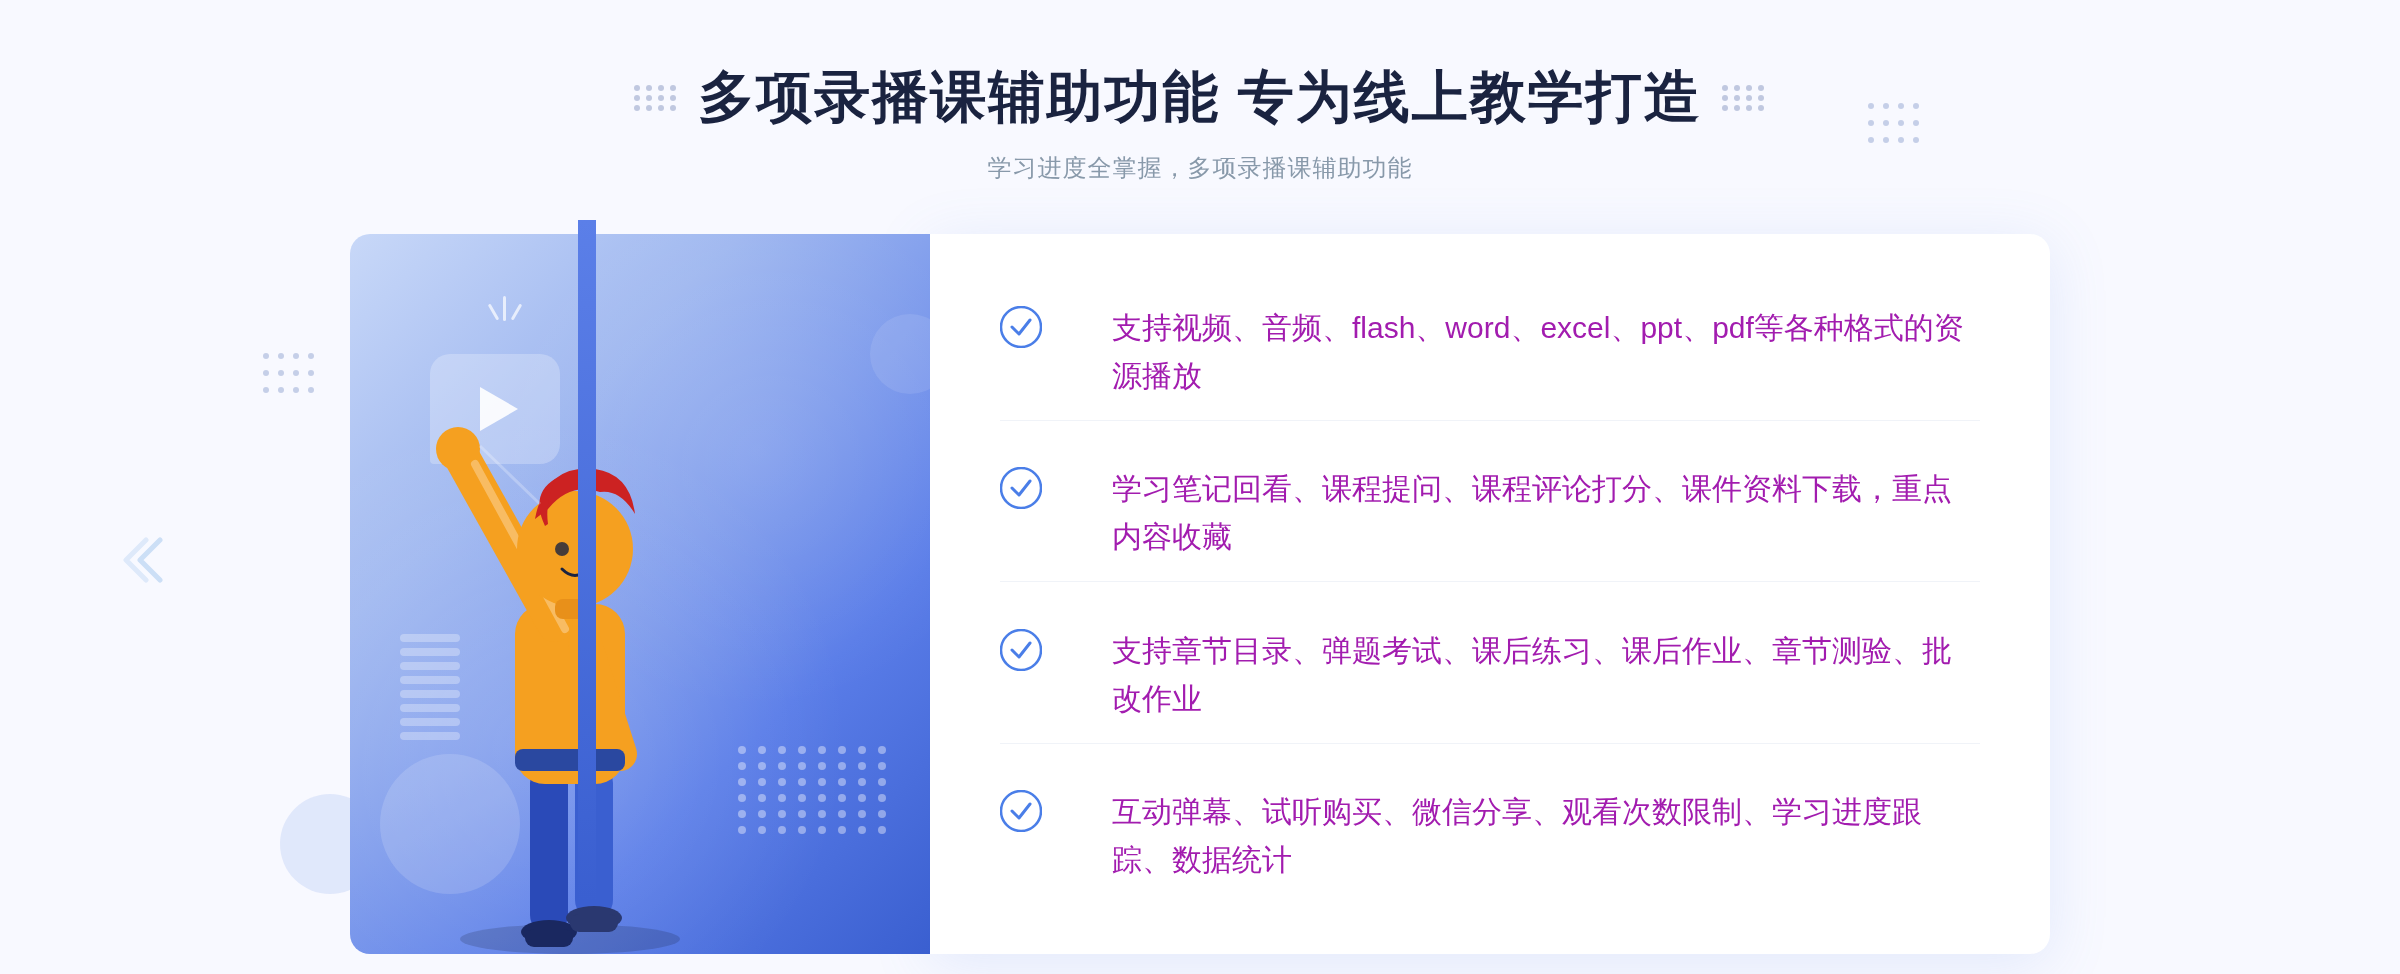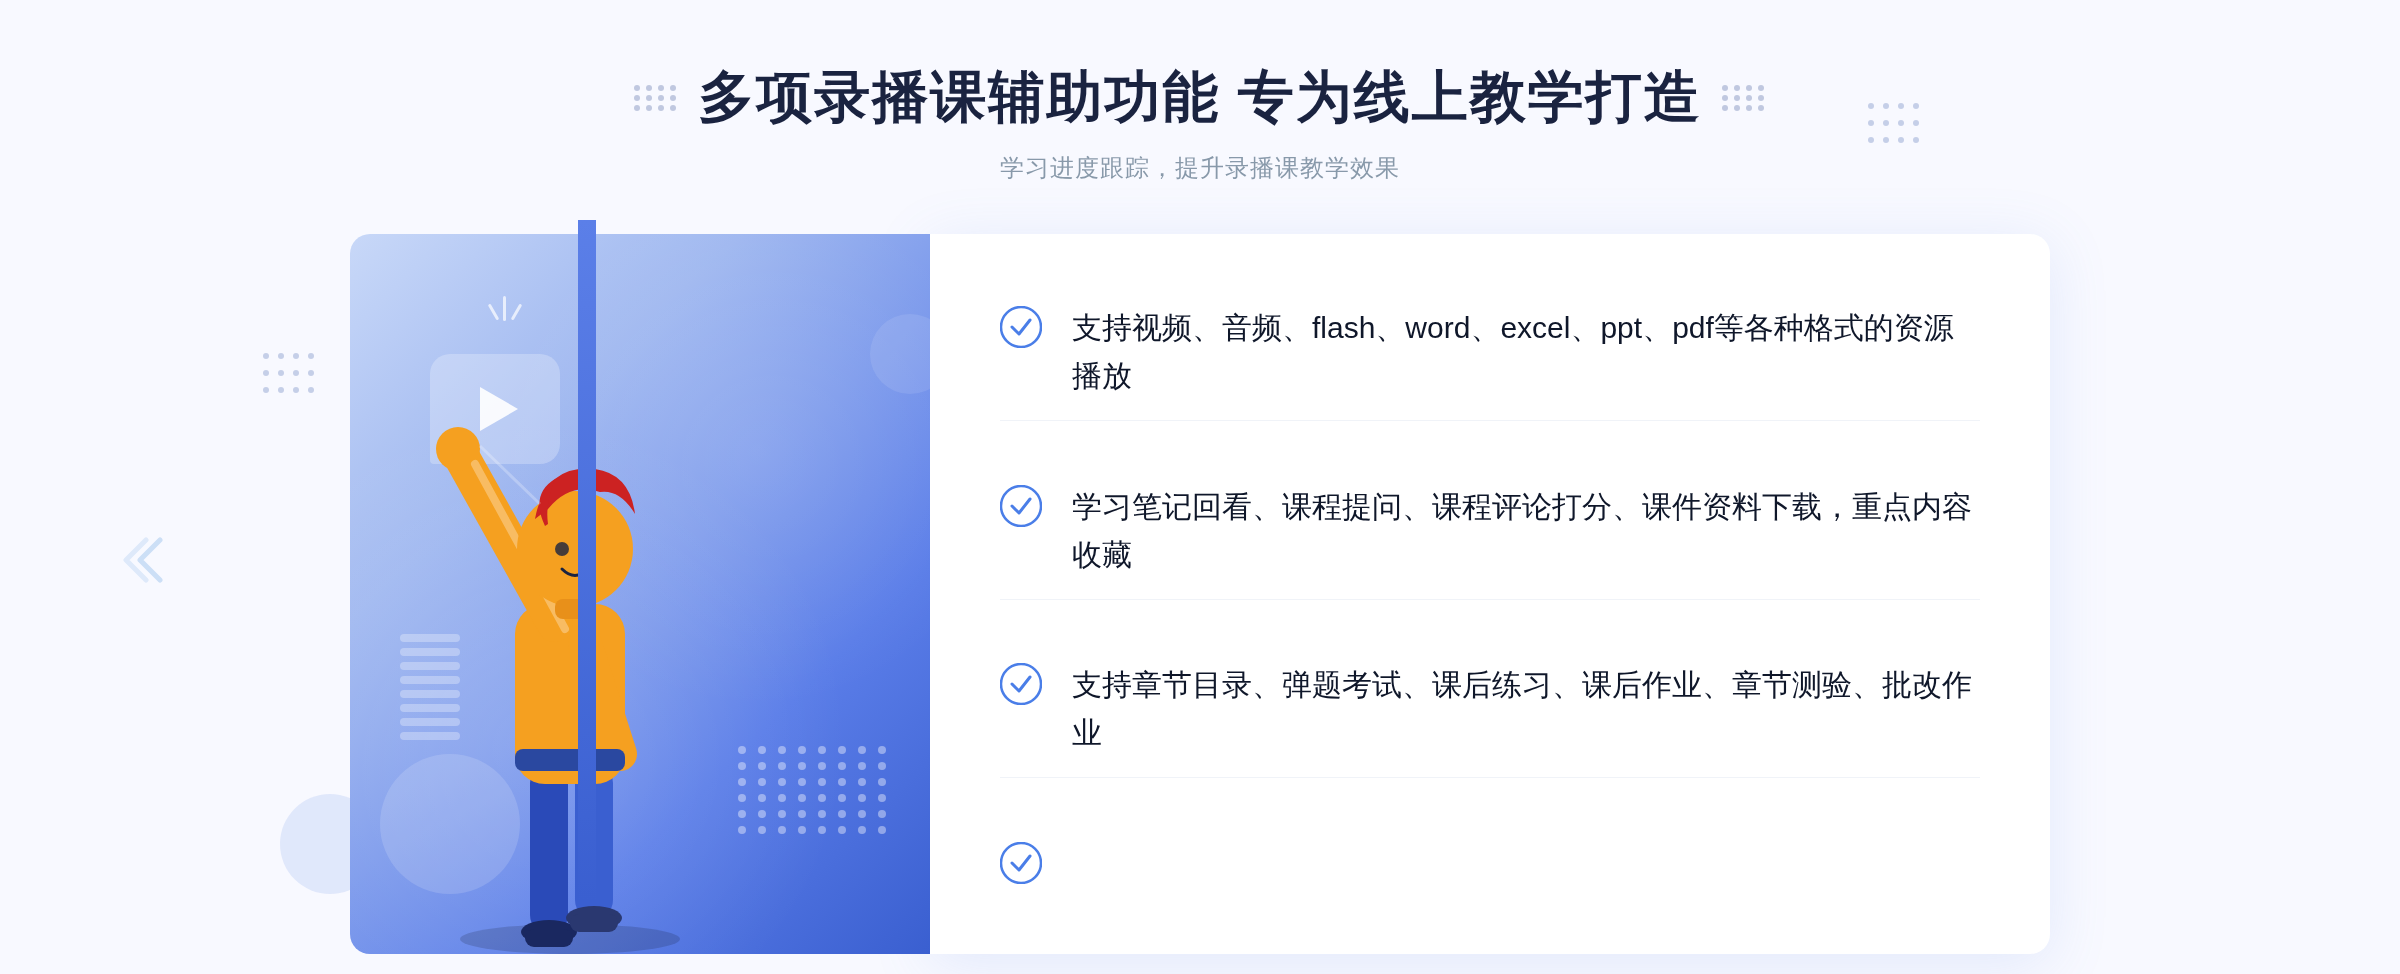--- a/index.html
+++ b/index.html
@@ -252,23 +252,24 @@
       margin-top: 2px;
     }
 
     .check-icon svg {
       width: 42px;
       height: 42px;
     }
 
     .feature-text {
       font-size: 30px;
-      color: #0f172a;
+      color: #a21caf;
       line-height: 1.6;
       font-weight: 400;
+      margin-left: 40px;
     }
 
     
     .outer-dots-left {
       position: absolute;
       left: 260px;
       top: 350px;
     }
 
     .dot-sm {
@@ -384,21 +385,21 @@
         <span></span>
           <span></span>
           <span></span>
           <span></span>
         <span></span>
           <span></span>
           <span></span>
           <span></span>
       </div>
     </div>
-    <p class="subtitle">学习进度跟踪，提升录播课教学效果</p>
+    <p class="subtitle">学习进度全掌握，多项录播课辅助功能</p>
   </div>
 
   <div class="blue-bar"></div>
 
   <div class="content-area">
 
     <div class="illustration-card">
 
       <div class="light-rays">
         <span class="light-ray"></span>
@@ -548,18 +549,19 @@
         <span class="feature-text">支持章节目录、弹题考试、课后练习、课后作业、章节测验、批改作业</span>
       </div>
 
       <div class="feature-item">
         <div class="check-icon">
           <svg viewBox="0 0 42 42" xmlns="http://www.w3.org/2000/svg">
             <circle cx="21" cy="21" r="20" fill="none" stroke="#4a7ee8" stroke-width="2.5"></circle>
             <polyline points="12,21 19,28 30,14" fill="none" stroke="#4a7ee8" stroke-width="3" stroke-linecap="round" stroke-linejoin="round"></polyline>
           </svg>
         </div>
+        <span class="feature-text">互动弹幕、试听购买、微信分享、观看次数限制、学习进度跟踪、数据统计</span>
       </div>
 
     </div>
   </div>
 
 </div>
 
 </body></html>

